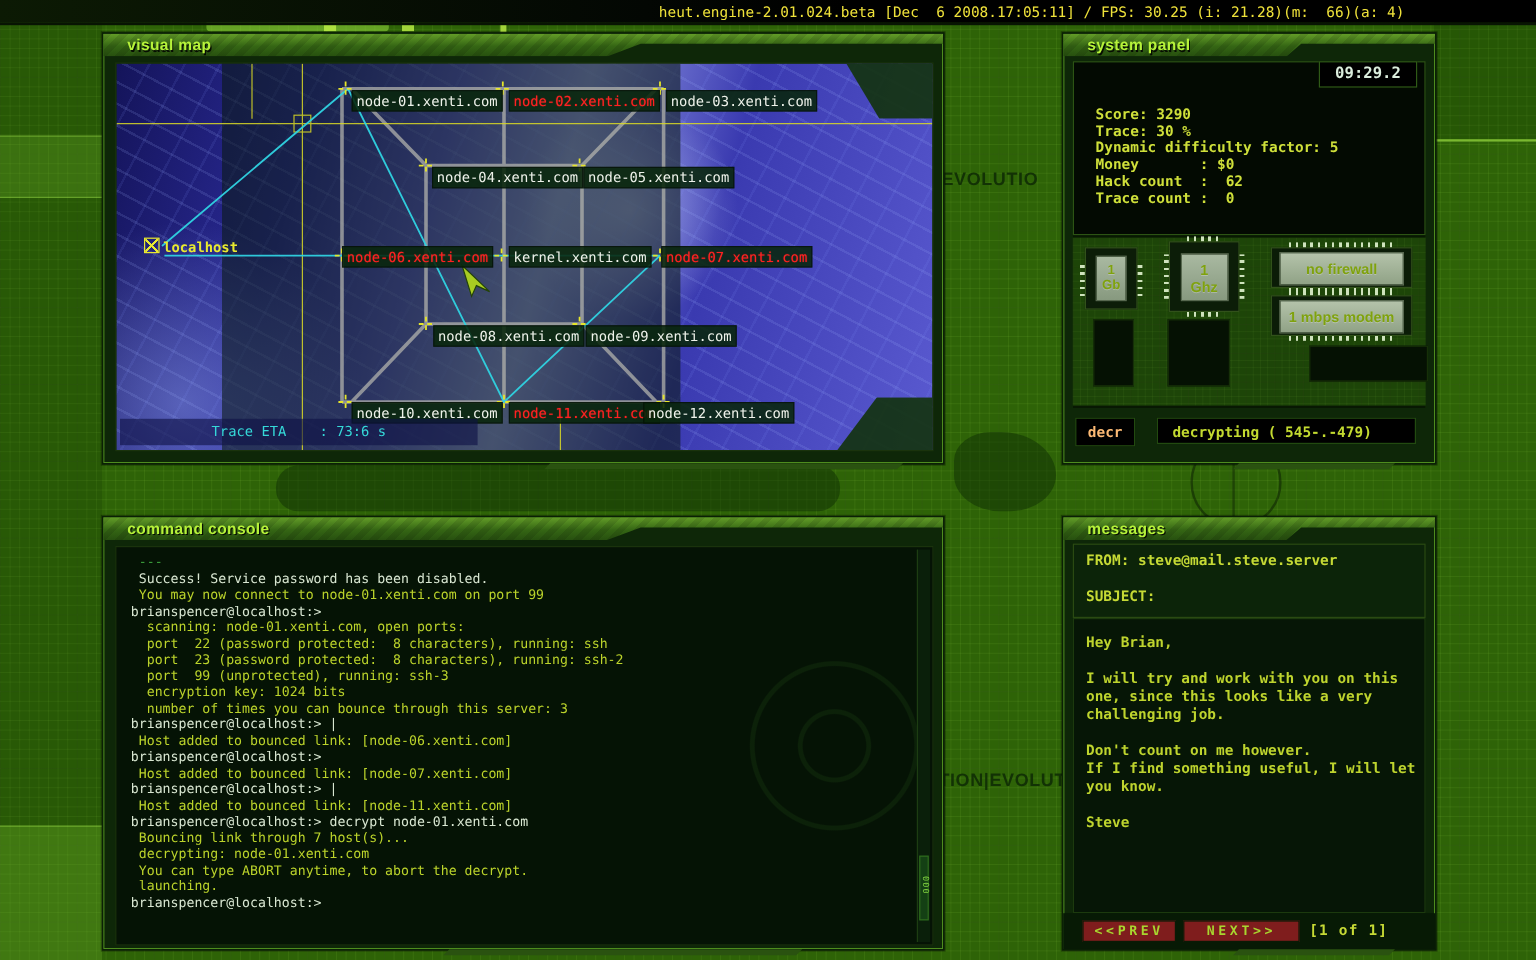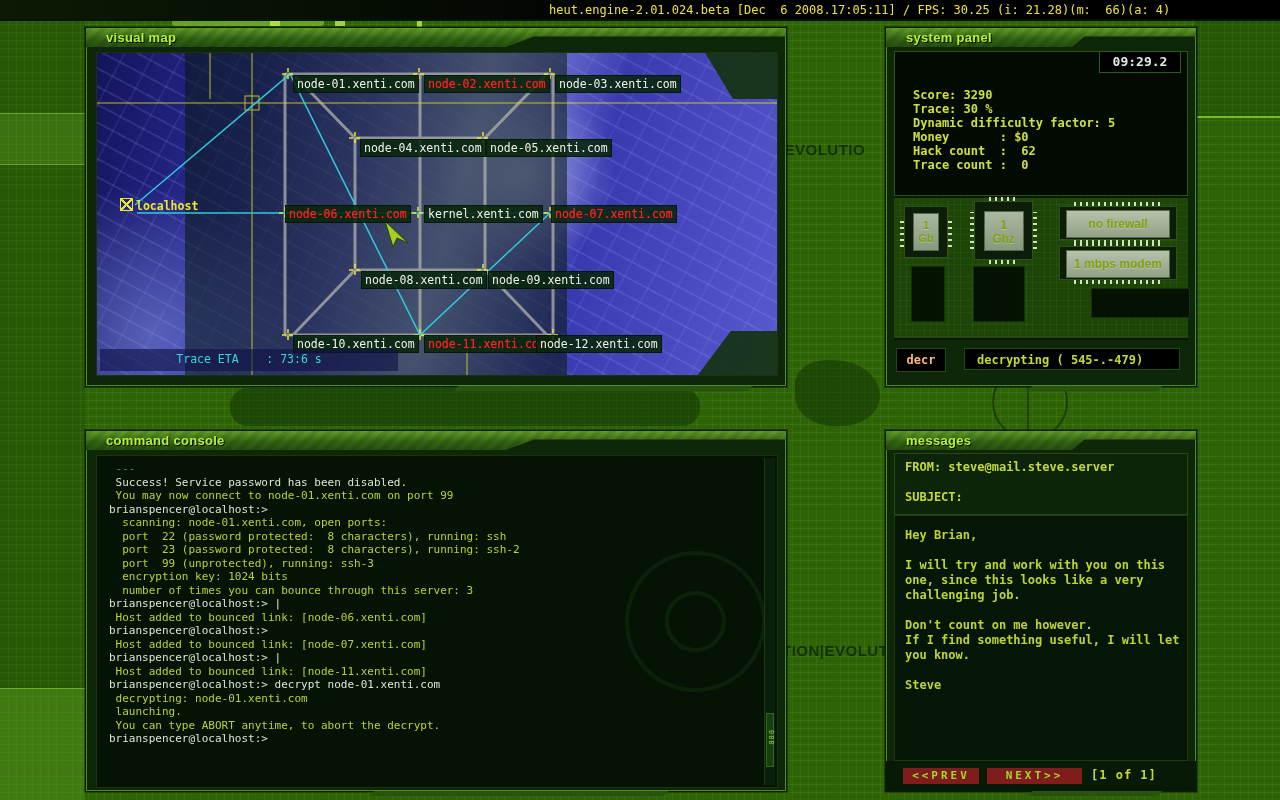--- a/index.html
+++ b/index.html
@@ -285,23 +285,24 @@
           <div class="cline c-y">  port  99 (unprotected), running: ssh-3</div>
           <div class="cline c-y">  encryption key: 1024 bits</div>
           <div class="cline c-y">  number of times you can bounce through this server: 3</div>
           <div class="cline c-w">brianspencer@localhost:&gt; |</div>
           <div class="cline c-y"> Host added to bounced link: [node-06.xenti.com]</div>
           <div class="cline c-w">brianspencer@localhost:&gt;</div>
           <div class="cline c-y"> Host added to bounced link: [node-07.xenti.com]</div>
           <div class="cline c-w">brianspencer@localhost:&gt; |</div>
           <div class="cline c-y"> Host added to bounced link: [node-11.xenti.com]</div>
           <div class="cline c-w">brianspencer@localhost:&gt; decrypt node-01.xenti.com</div>
+          <div class="cline c-y"> Bouncing link through 7 host(s)...</div>
           <div class="cline c-y"> decrypting: node-01.xenti.com</div>
+          <div class="cline c-y"> You can type ABORT anytime, to abort the decrypt.</div>
           <div class="cline c-y"> launching.</div>
-          <div class="cline c-y"> You can type ABORT anytime, to abort the decrypt.</div>
           <div class="cline c-w">brianspencer@localhost:&gt;</div>
         </div>
       <div class="scrollbar">
         <div class="scroll-handle">
           <span>000</span>
         </div>
       </div>
     </div>
     <div class="ptab" style="right:120px;"></div>
   </div>

